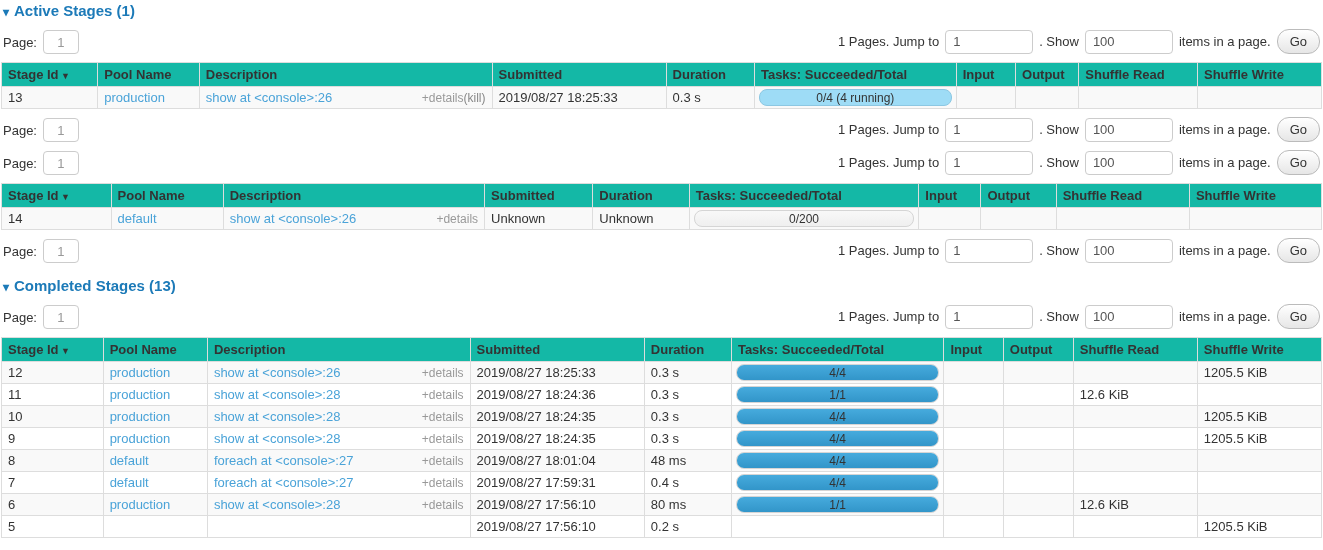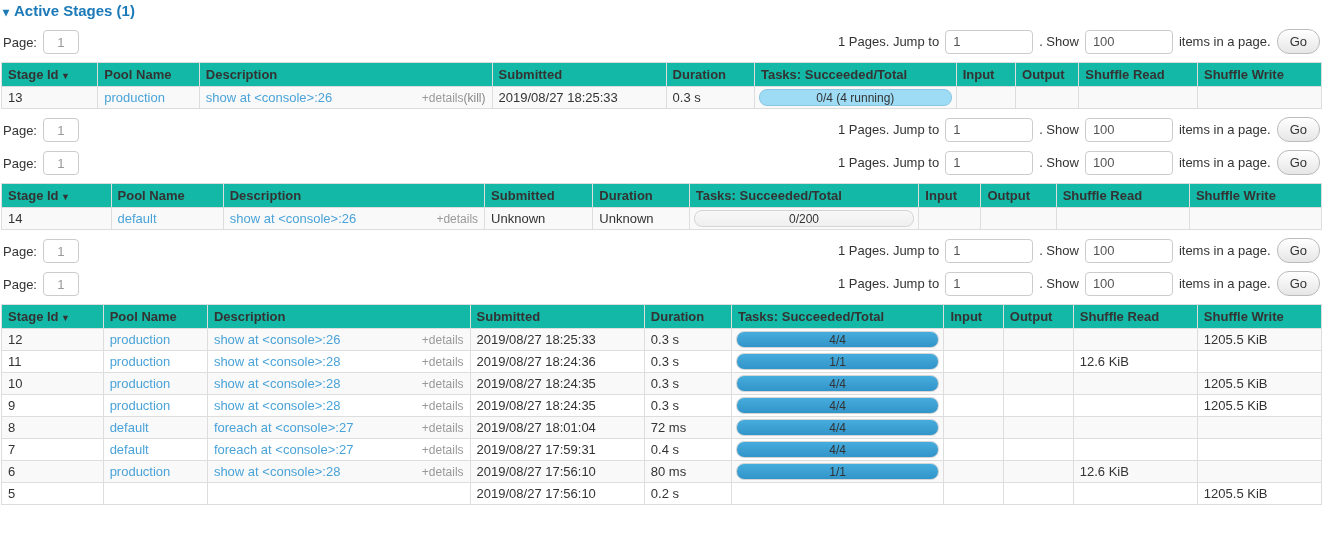--- a/index.html
+++ b/index.html
@@ -224,20 +224,23 @@
     <div class="pright">
       <span>1 Pages. Jump to</span>
       <input class="jmp" value="1" style="">
       <span>. Show</span>
       <input class="jmp" value="100" style="">
       <span>items in a page.</span>
       <button class="go">Go</button>
     </div>
   </div>
 
+  <h4 class="stitle">
+    <span class="tri">▾</span><span>Completed Stages (13)</span>
+  </h4>
 
   <div class="pager">
     <div class="pleft">
       <span>Page:</span>
       <input class="pg" value="1" style="">
     </div>
     <div class="pright">
       <span>1 Pages. Jump to</span>
       <input class="jmp" value="1" style="">
       <span>. Show</span>
@@ -354,21 +357,21 @@
         <tr>
           <td>8</td>
           <td><a class="lnk">default</a></td>
           <td>
             <div class="dwrap">
               <a class="lnk">foreach at &lt;console&gt;:27</a>
               <span class="det">+details</span>
             </div>
           </td>
           <td>2019/08/27 18:01:04</td>
-          <td>72 ms</td>
+          <td>48 ms</td>
           <td class="tasks">
             <div class="progress done"><div class="bar" style="width: 100%;"></div><span class="lbl">4/4</span></div>
           </td>
           <td></td>
           <td></td>
           <td></td>
           <td></td>
         </tr>
         <tr>
           <td>7</td>

